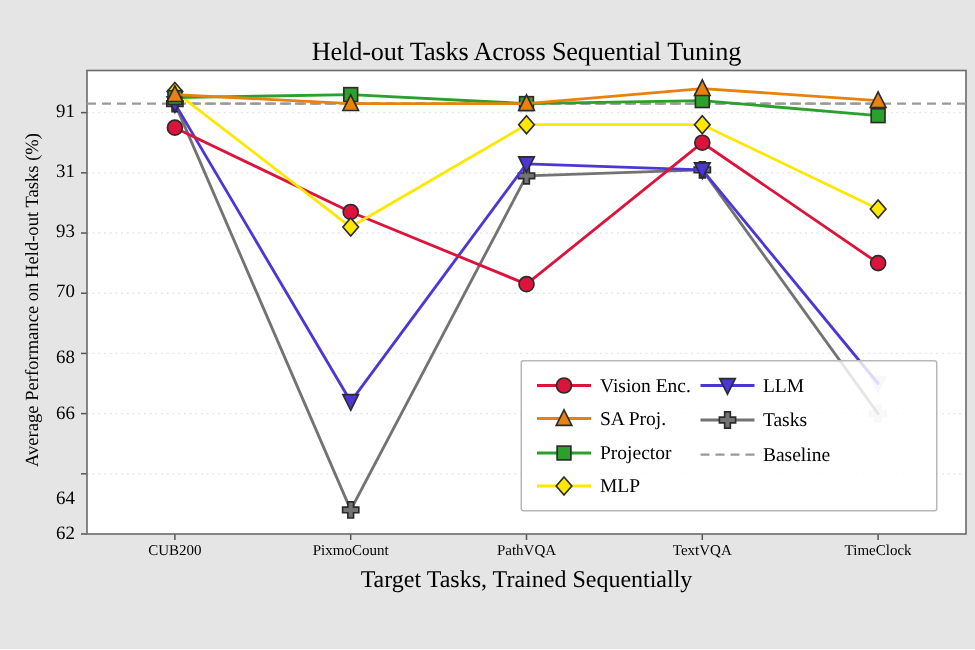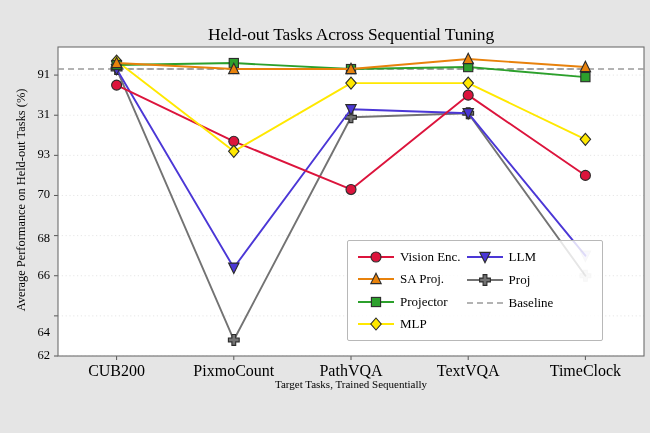--- a/index.html
+++ b/index.html
@@ -42,47 +42,47 @@
     text-align: center;
     font-size: 12.4px;
     color: #000000;
   }
   #xlabel {
     position: absolute;
     left: 58px;
     top: 378px;
     width: 586px;
     text-align: center;
-    font-size: 11px;
+    font-size: 16px;
     color: #000000;
   }
   #plot-svg {
     position: absolute;
     left: 0;
     top: 0;
   }
   .ytick-label {
     position: absolute;
     text-align: right;
     font-size: 12.6px;
     color: #000000;
     width: 40px;
   }
   .xtick-label {
     position: absolute;
     text-align: center;
-    font-size: 16px;
+    font-size: 10px;
     color: #000000;
     width: 140px;
   }
   #legend-box {
     position: absolute;
     left: 347px;
     top: 240px;
-    width: 256px;
+    width: 278px;
     height: 101px;
     background: rgba(255,255,255,0.82);
     border: 1px solid #b8b8b8;
     border-radius: 2px;
     box-sizing: border-box;
     padding: 5px 8px 5px 8px;
     display: flex;
     flex-direction: row;
     gap: 4px;
   }
@@ -251,21 +251,21 @@
               <line x1="2" y1="10" x2="38" y2="10" stroke="#4B37D6" stroke-width="1.9"></line>
               <polygon points="20,15.799999999999999 25.200000000000003,5.4 14.8,5.4" fill="#4B37D6" stroke="#2b2b2b" stroke-width="1.1"></polygon>
             </svg></span>
         <span class="legend-text">LLM</span>
       </div>
       <div class="legend-row">
         <span class="legend-sample"><svg width="40" height="20">
               <line x1="2" y1="10" x2="38" y2="10" stroke="#737373" stroke-width="1.9"></line>
               <polygon points="18.1,4.6000000000000005 21.9,4.6000000000000005 21.9,8.1 25.4,8.1 25.4,11.9 21.9,11.9 21.9,15.399999999999999 18.1,15.399999999999999 18.1,11.9 14.600000000000001,11.9 14.600000000000001,8.1 18.1,8.1" fill="#737373" stroke="#2b2b2b" stroke-width="1.1"></polygon>
             </svg></span>
-        <span class="legend-text">Proj</span>
+        <span class="legend-text">Tasks</span>
       </div>
       <div class="legend-row">
         <span class="legend-sample"><svg width="40" height="20">
               <line x1="2" y1="10" x2="38" y2="10" stroke="#9a9a9a" stroke-width="1.5" stroke-dasharray="6 4"></line>
             </svg></span>
         <span class="legend-text">Baseline</span>
       </div>
     </div>
   </div>
 

